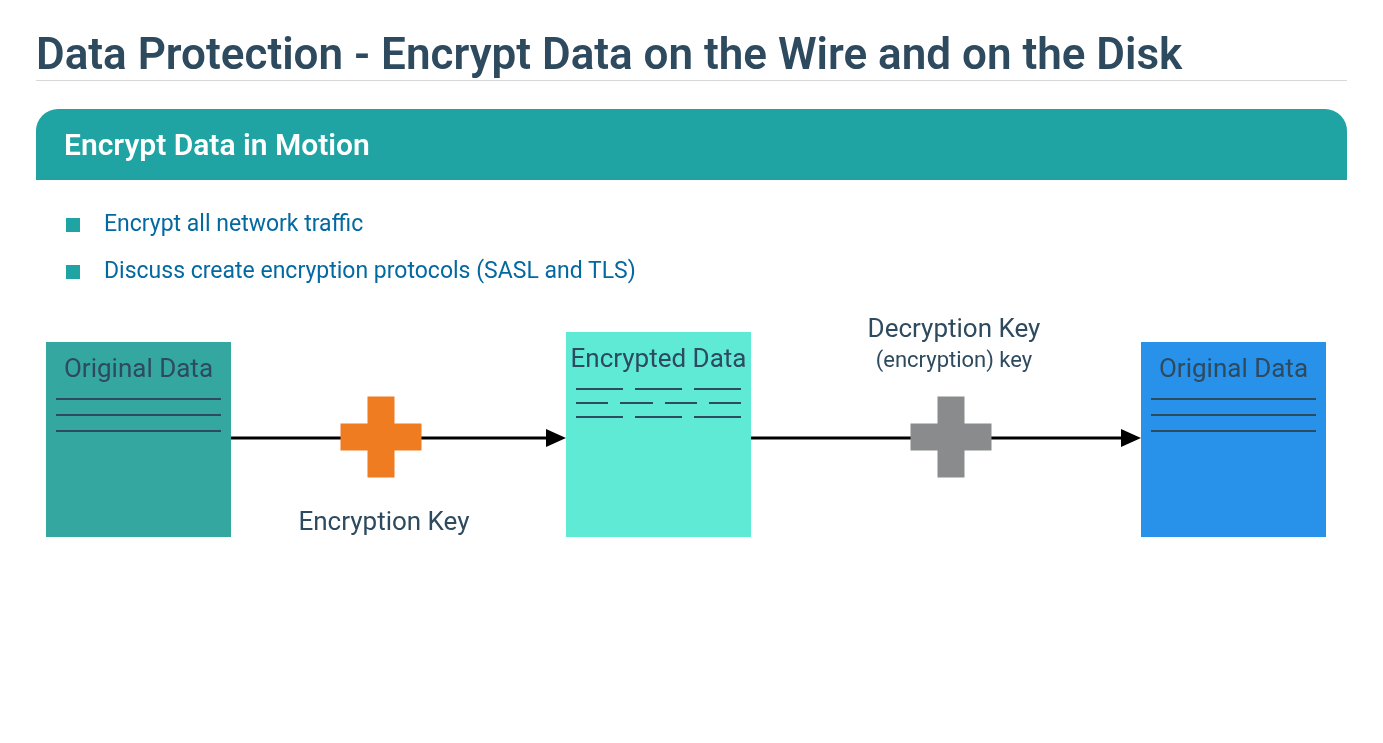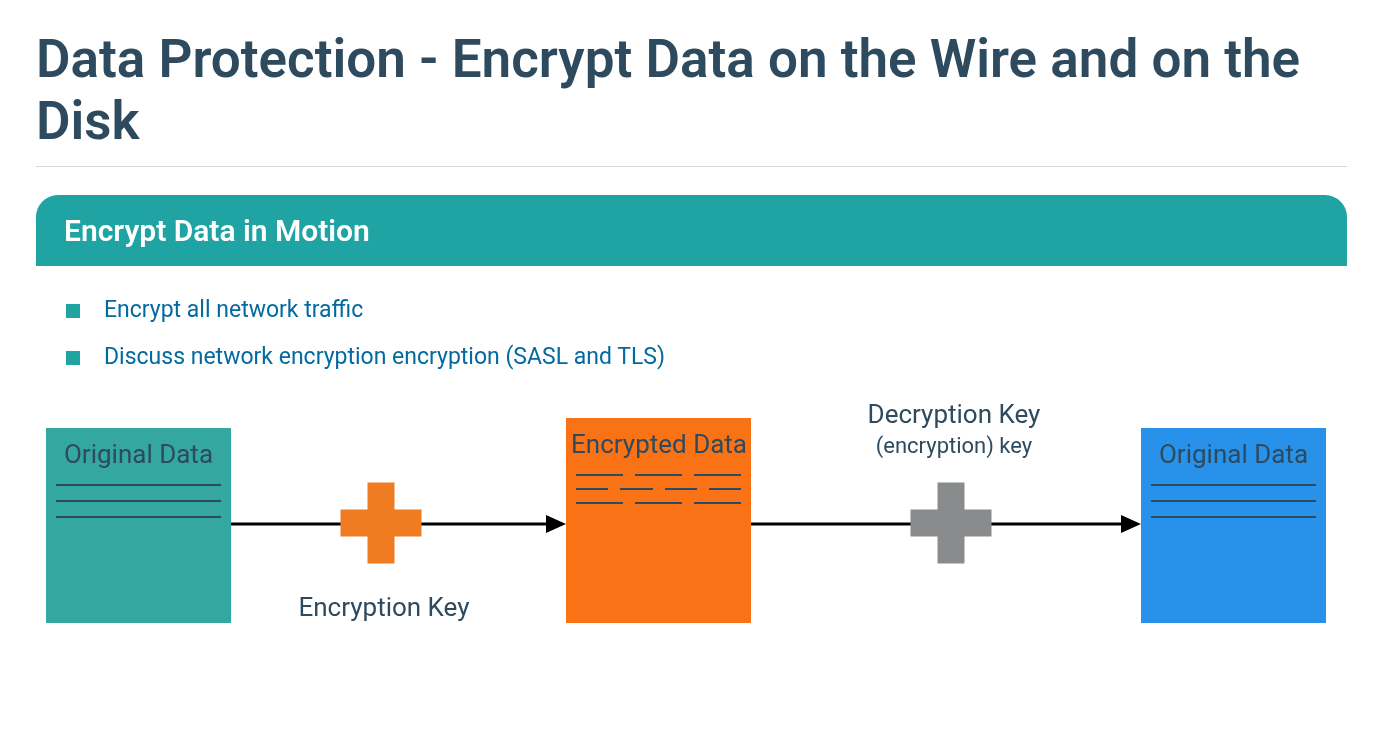--- a/index.html
+++ b/index.html
@@ -5,24 +5,23 @@
   * { box-sizing: border-box; margin: 0; padding: 0; }
   body {
     font-family: -apple-system, BlinkMacSystemFont, "Segoe UI", Roboto, Arial, sans-serif;
     background: #fff;
     width: 1383px;
     height: 743px;
     padding: 28px 36px;
     color: #2e4a5e;
   }
   .title {
-    font-size: 53px;
+    font-size: 44px;
     font-weight: 600;
     color: #2e4a5e;
-    margin-bottom: 14px;
   }
   .hr {
     border: none;
     border-top: 1px solid #d8d8d8;
     margin-bottom: 28px;
   }
   .cols {
     display: flex;
     gap: 16px;
   }
@@ -77,21 +76,21 @@
     margin-top: 14px;
   }
   .lines .ln {
     height: 0;
     border-top: 2.5px solid #2e4a5e;
     margin: 14px 6px 0 6px;
   }
   .lines.dashed .ln { border-top-style: none; display:flex; gap:12px; }
   .lines.dashed .ln span { flex:1; border-top:2.5px solid #2e4a5e; }
   .page.teal { background: #35a7a1; top: 10px; left: 10px; }
-  .page.yellow { background: #f97316; top: 0px; left: 530px; height:205px;text-align:right; }
+  .page.yellow { background: #5eead4; top: 0px; left: 530px; height:205px; }
   .page.blue { background: #2891ea; top: 10px; left: 1105px; }
   .plus {
     position: absolute;
     width: 90px;
     height: 90px;
     top: 60px;
   }
   .plus svg { width: 100%; height: 100%; display:block; }
   .plus.orange { left: 300px; }
   .plus.gray { left: 870px; }
@@ -116,21 +115,21 @@
 <body>
 
 <h1 class="title">Data Protection - Encrypt Data on the Wire and on the Disk</h1>
 <hr class="hr">
 
 <div class="cols">
   <div class="col">
     <div class="tabhead">Encrypt Data in Motion</div>
     <ul class="bullets">
       <li>Encrypt all network traffic</li>
-      <li>Discuss network encryption encryption (SASL and TLS)</li>
+      <li>Discuss create encryption protocols (SASL and TLS)</li>
     </ul>
   </div>
 </div>
 
 <div class="diagram">
 
   <div class="arrow" style="left:195px; width:335px;">
     <svg viewBox="0 0 335 26" preserveAspectRatio="none" width="335">
       <line x1="0" y1="13" x2="320" y2="13" stroke="#000" stroke-width="3"></line>
       <polygon points="335,13 315,4 315,22" fill="#000"></polygon>

